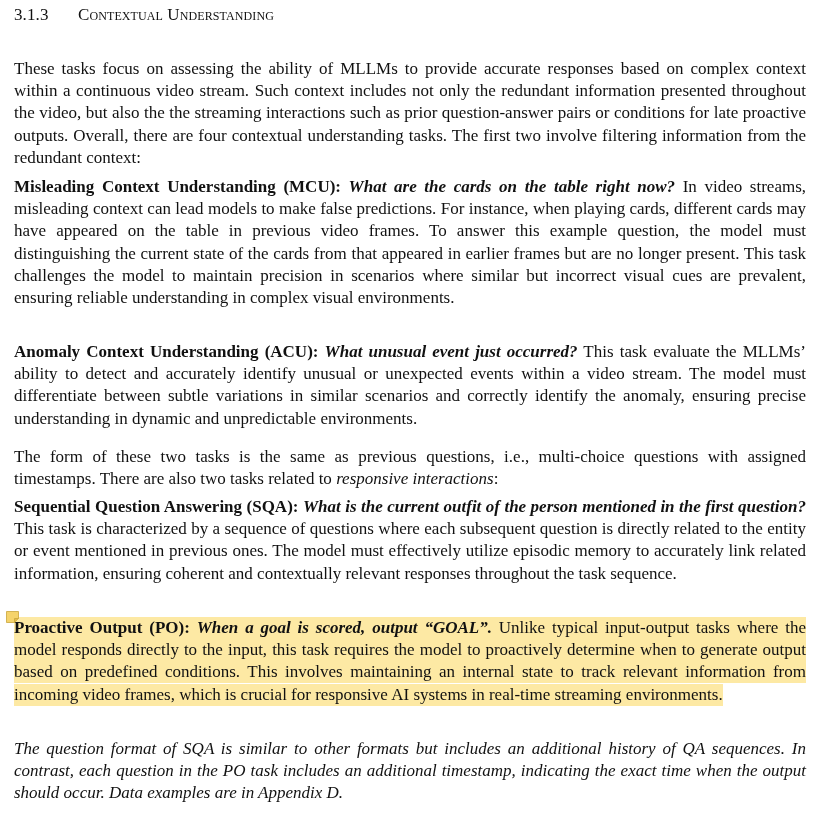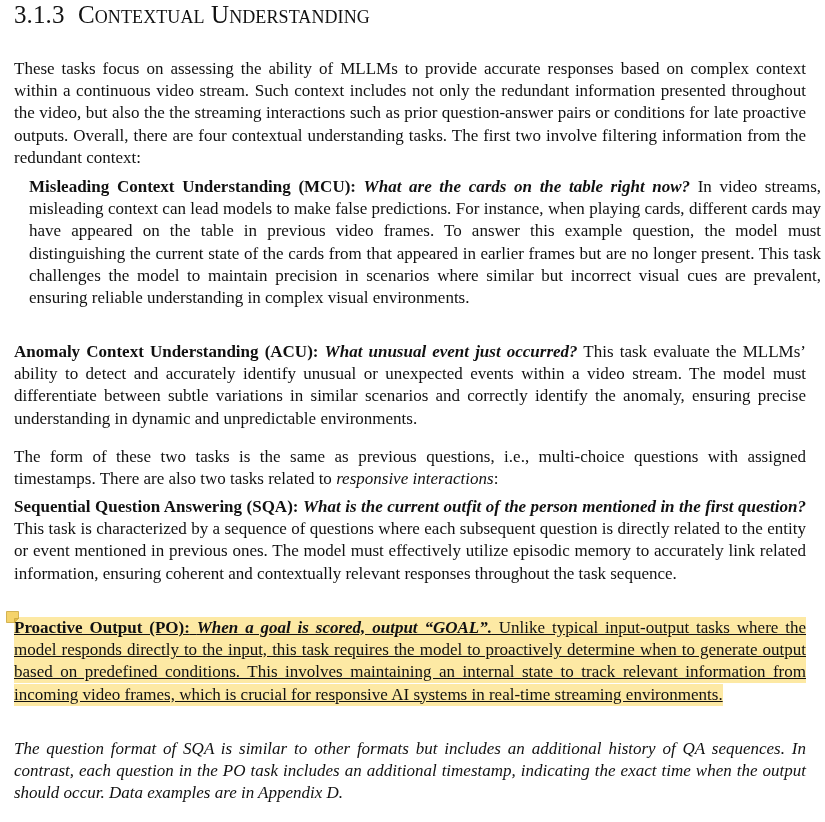--- a/index.html
+++ b/index.html
@@ -18,21 +18,21 @@
     .page {
       position: absolute;
       left: 14px;
       top: 0;
       width: 792px;
     }
     .section-heading {
       position: absolute;
       left: 0;
       top: 4px;
-      font-size: 25px;
+      font-size: 17px;
       line-height: 22px;
       white-space: nowrap;
       letter-spacing: 0.1px;
       font-family: Liberation Serif, serif;
     }
     .section-heading .num {
       display: inline-block;
       width: 64px;
     }
     .section-heading .title {
@@ -50,32 +50,31 @@
       hyphens: manual;
     }
     .para b { font-weight: bold; }
     .para i { font-style: italic; }
     .para .bi { font-weight: bold; font-style: italic; }
     .hl {
       background: #fde9a4;
       -webkit-box-decoration-break: clone;
       box-decoration-break: clone;
       padding: 1px 0 2px 0;
-      text-decoration: underline;
     }
     .note-icon {
       position: absolute;
       left: 6px;
       top: 611px;
       width: 13px;
       height: 12px;
       z-index: 3;
     }
     #p1 { top: 58px; }
-    #p-mcu { top: 176px; margin-left: 15px; }
+    #p-mcu { top: 176px; }
     #p-acu { top: 341px; }
     #p-form { top: 446px; }
     #p-sqa { top: 496px; }
     #p-po { top: 617px; }
     #p-final { top: 738px; font-style: italic; }
   </style>
 </head>
 <body>
 
 <div class="page">

